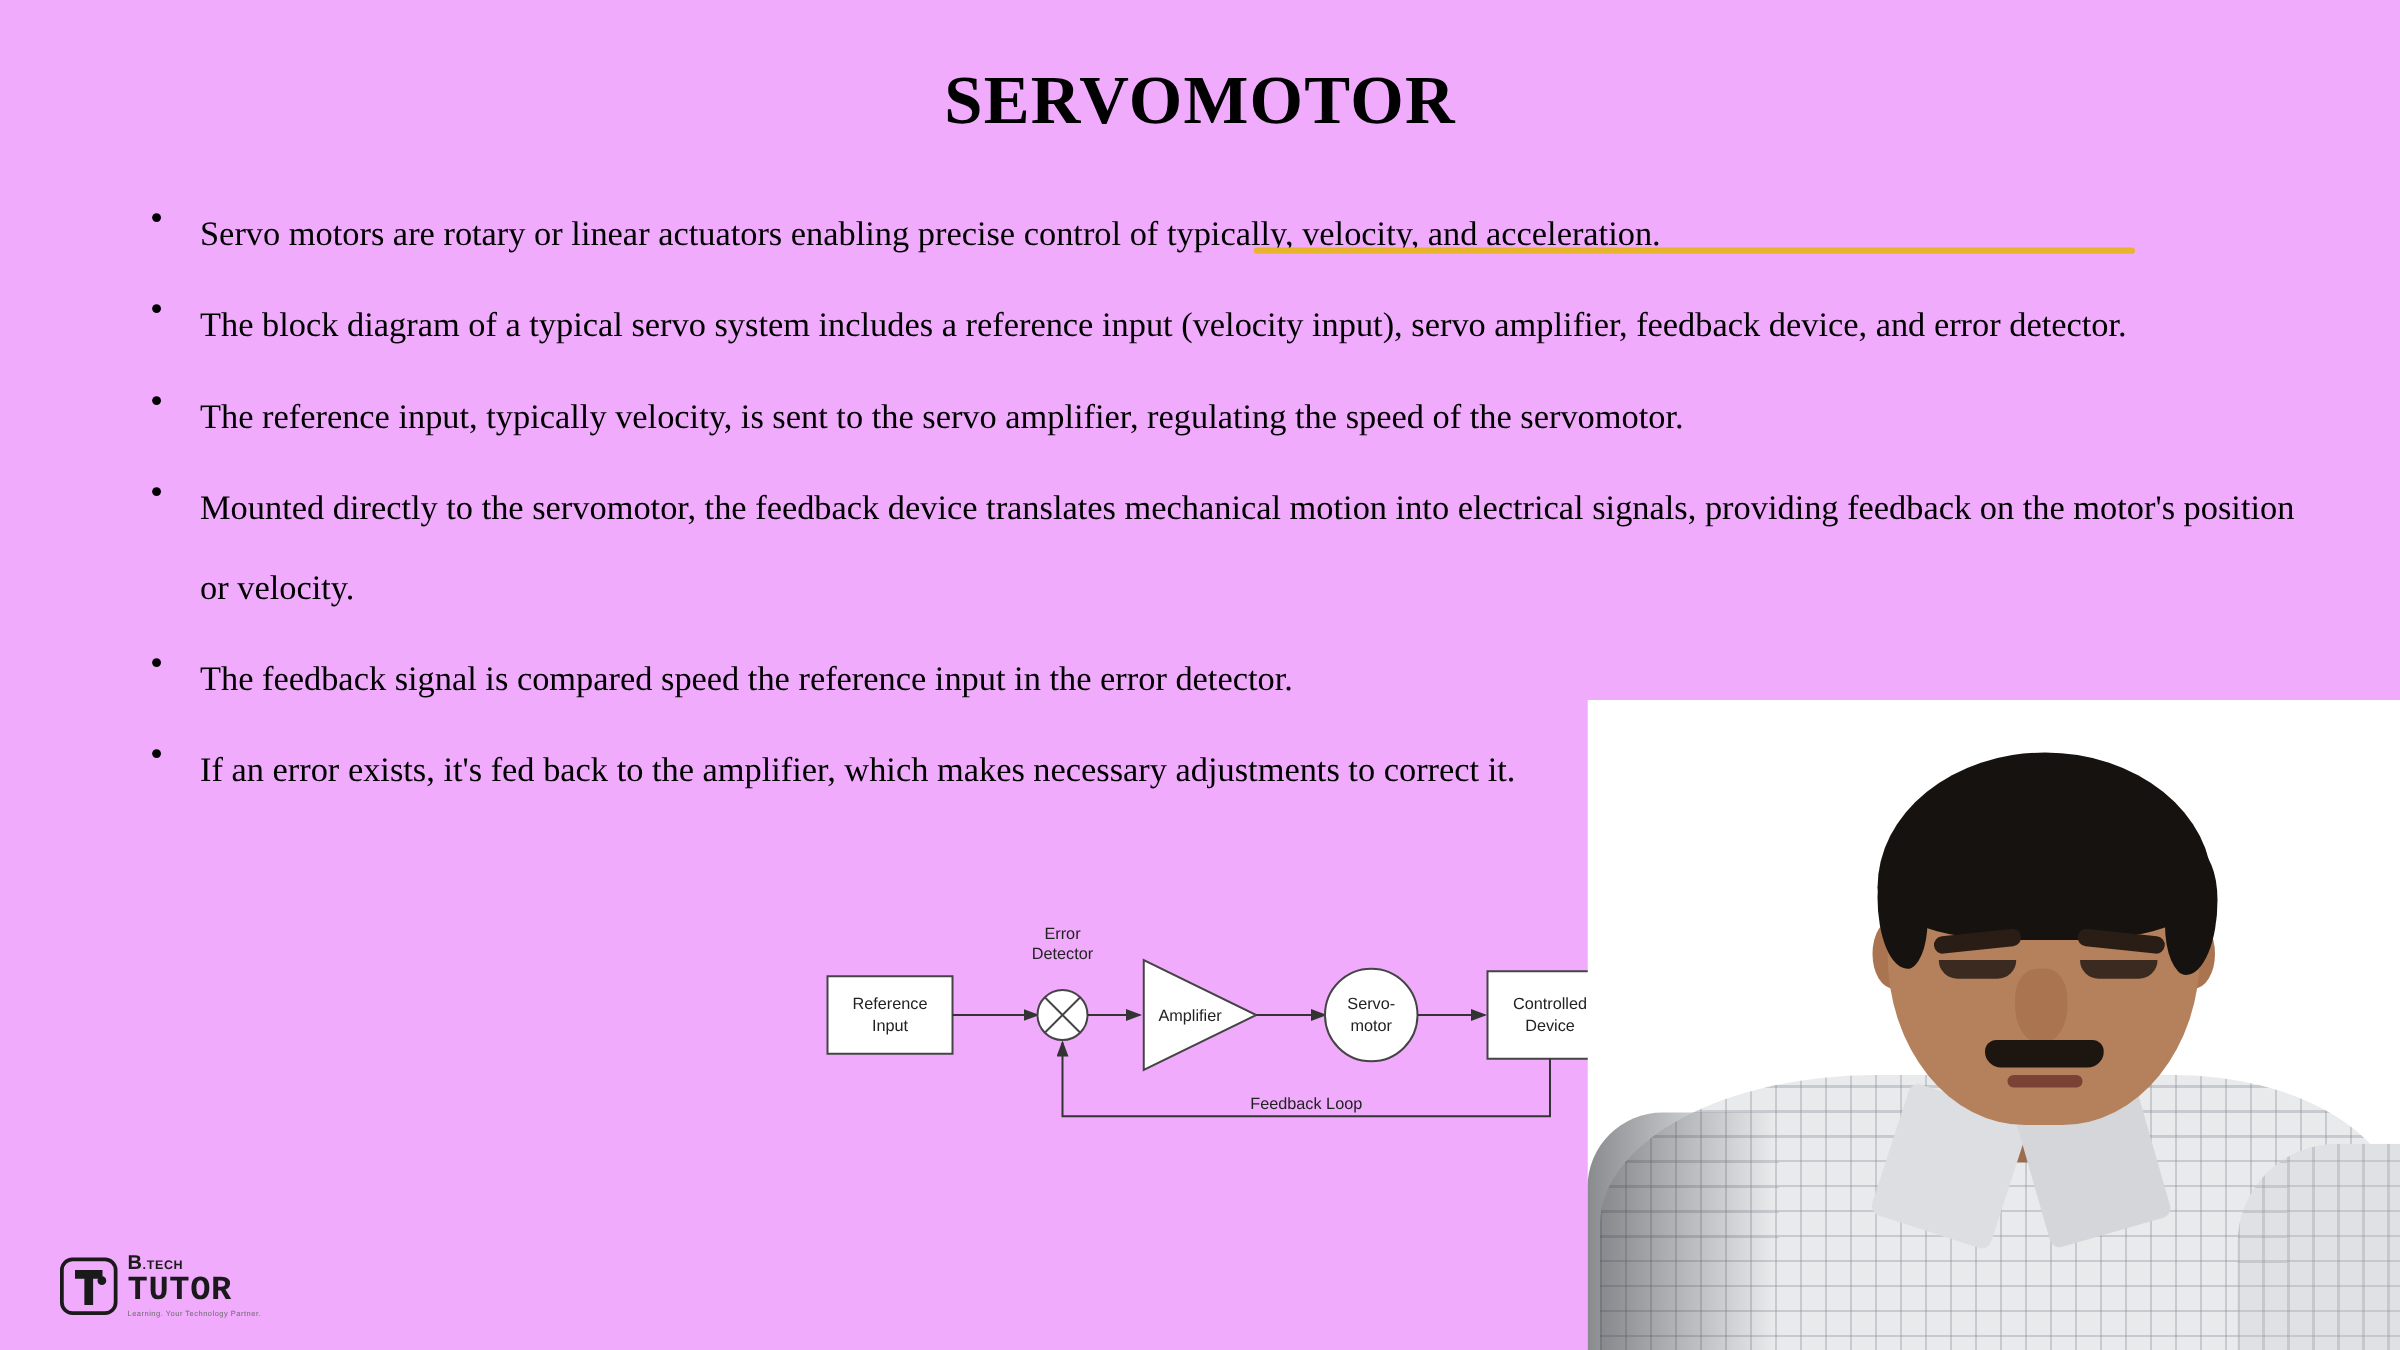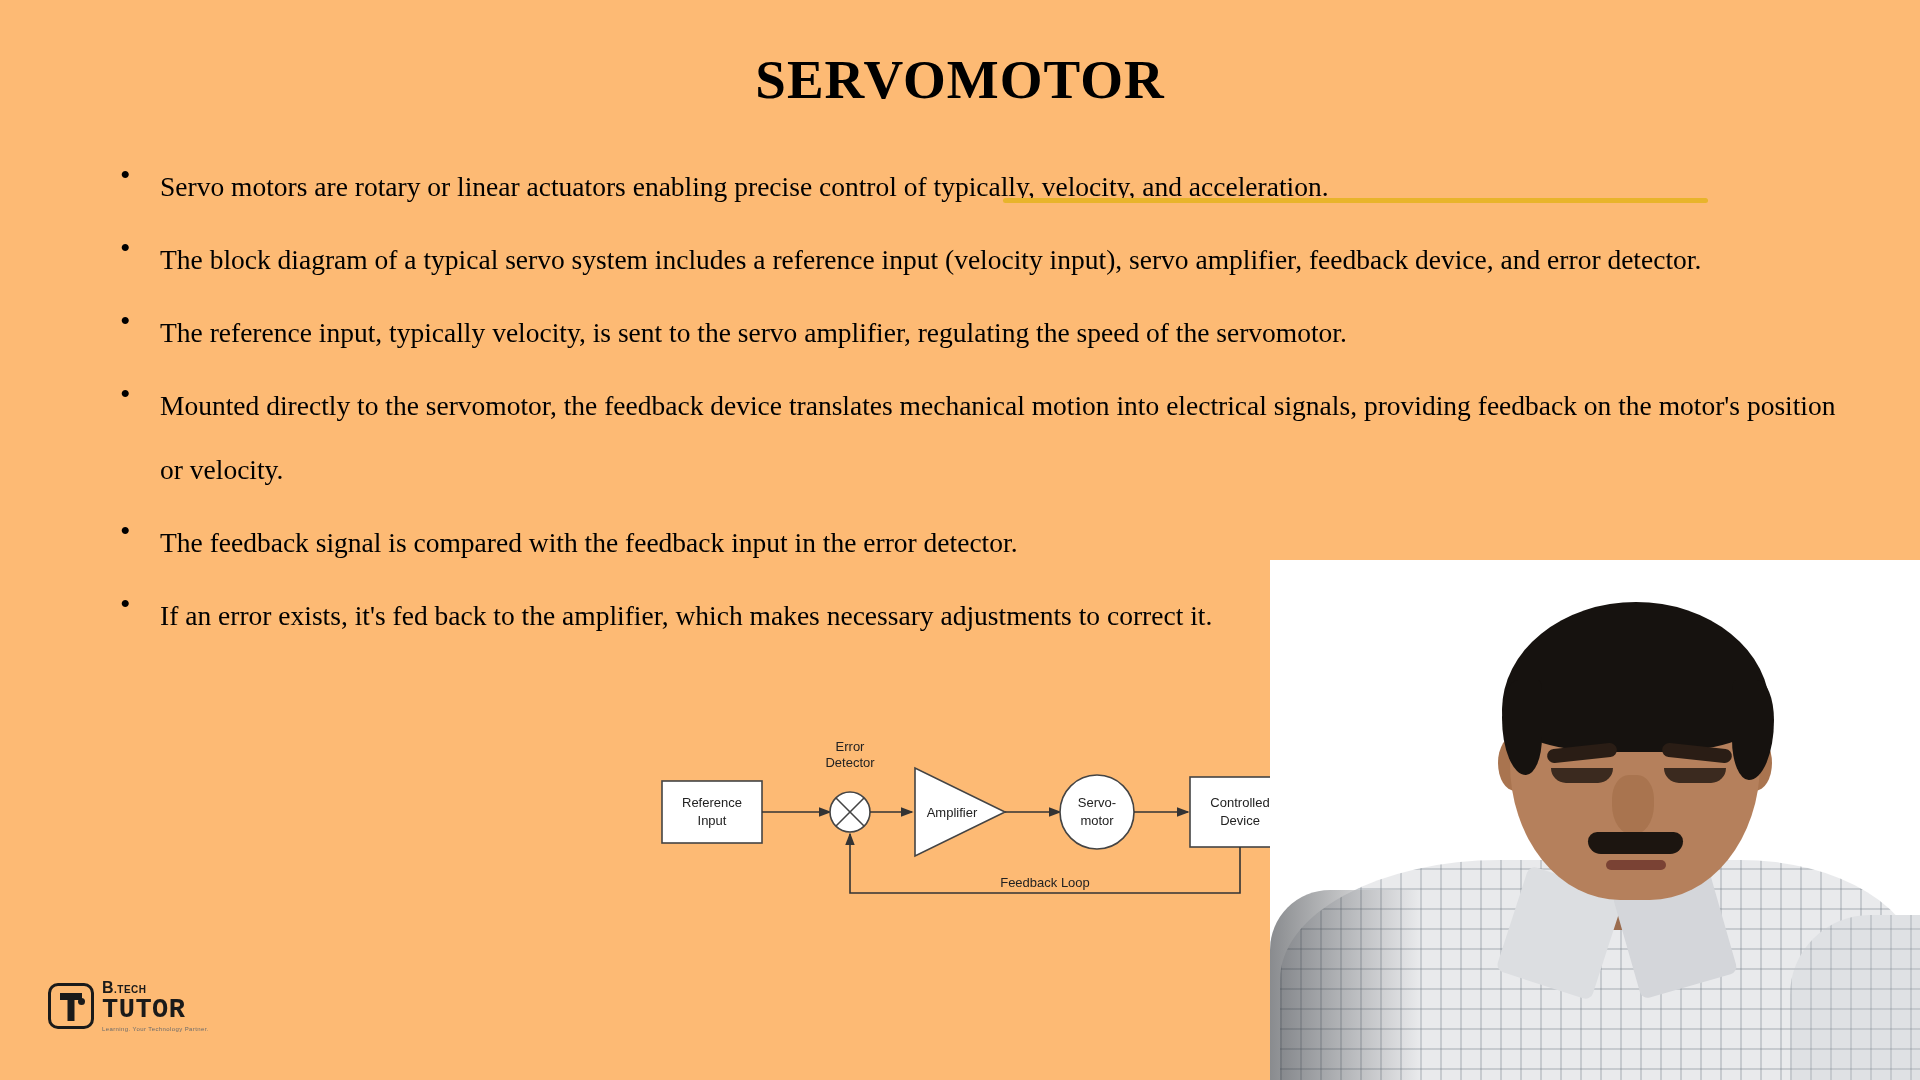--- a/index.html
+++ b/index.html
@@ -15,21 +15,21 @@
     font-family: "Liberation Serif", serif;
     color: #000000;
   }
 
   
   #slide {
     position: absolute;
     left: 0; top: 0;
     width: 1920px;
     height: 1080px;
-    background: #fdba74;
+    background: #f0abfc;
   }
 
   #slide-title {
     position: absolute;
     top: 48px;
     left: 0;
     width: 1920px;
     text-align: center;
     font-family: "Liberation Serif", serif;
     font-weight: bold;
@@ -84,21 +84,21 @@
     top: 735px;
     width: 780px;
     height: 200px;
   }
   #block-diagram svg { display: block; }
 
   
   #logo {
     position: absolute;
     left: 48px;
-    bottom: 48px;
+    bottom: 25px;
     display: flex;
     align-items: center;
   }
   .logo-mark {
     width: 46px; height: 46px;
     border: 3px solid #1a1a1a;
     border-radius: 10px;
     position: relative;
     box-sizing: border-box;
     margin-right: 8px;
@@ -362,21 +362,21 @@
       <span class="bullet-text">The reference input, typically velocity, is sent to the servo amplifier, regulating the speed of the servomotor.</span>
     </div>
 
     <div class="bullet-row">
       <span class="bullet-dot">•</span>
       <span class="bullet-text">Mounted directly to the servomotor, the feedback device translates mechanical motion into electrical signals, providing feedback on the motor's position or velocity.</span>
     </div>
 
     <div class="bullet-row">
       <span class="bullet-dot">•</span>
-      <span class="bullet-text">The feedback signal is compared with the feedback input in the error detector.</span>
+      <span class="bullet-text">The feedback signal is compared speed the reference input in the error detector.</span>
     </div>
 
     <div class="bullet-row">
       <span class="bullet-dot">•</span>
       <span class="bullet-text">If an error exists, it's fed back to the amplifier, which makes necessary adjustments to correct it.</span>
     </div>
 
   </div>
 
   <div id="highlight-underline"></div>

